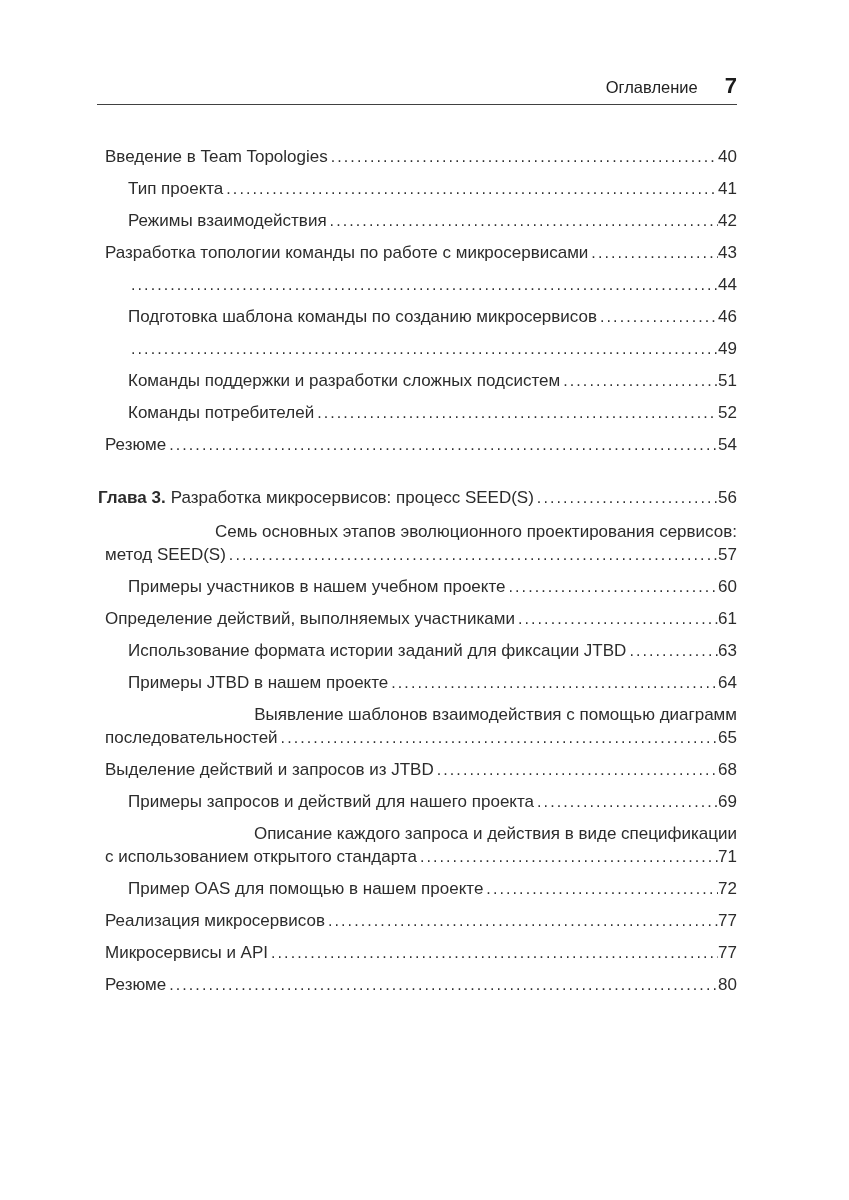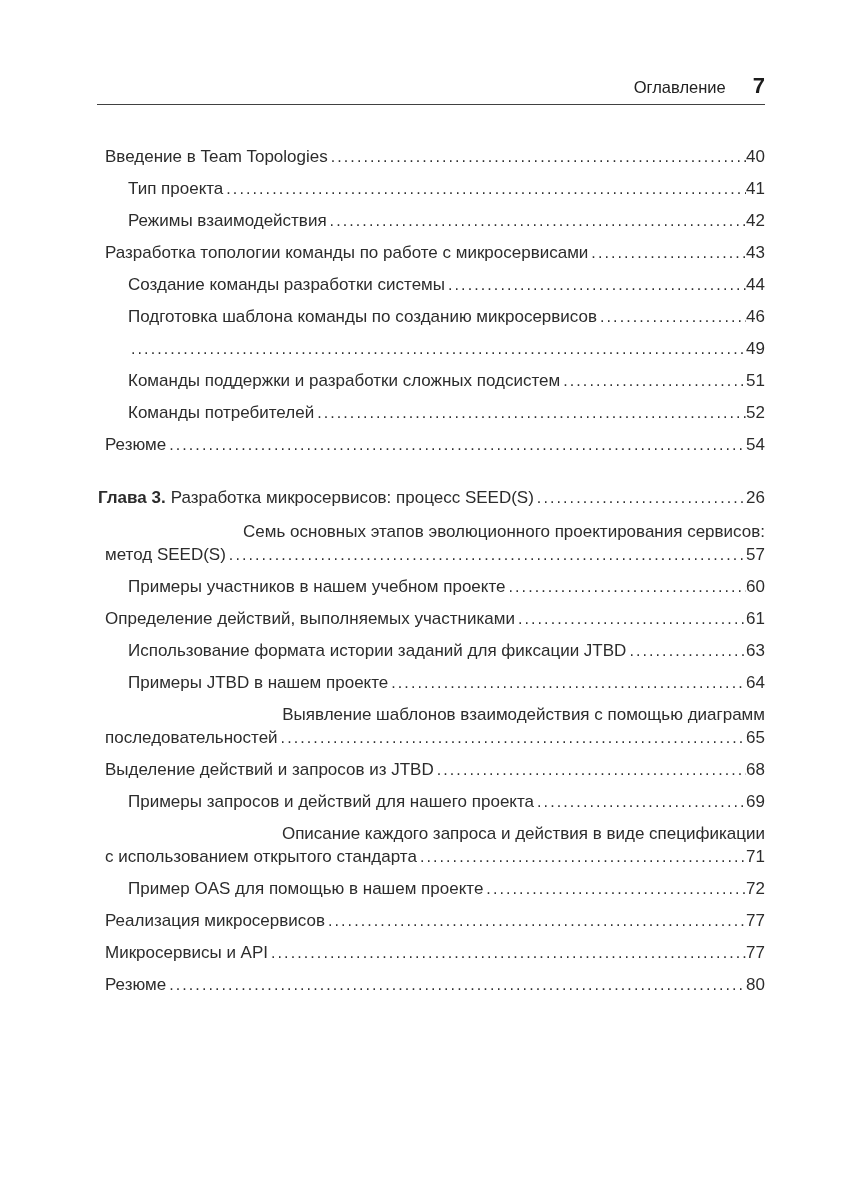--- a/index.html
+++ b/index.html
@@ -6,21 +6,21 @@
     margin: 0;
     padding: 0;
     background: #ffffff;
   }
   .page {
     position: relative;
     width: 849px;
     height: 1200px;
     background: #ffffff;
     box-sizing: border-box;
-    padding: 0 84px 0 97px;
+    padding: 0 112px 0 97px;
     overflow: hidden;
     font-family: "Liberation Sans", sans-serif;
     color: #2c2c2c;
   }
   
   .page-header {
     display: flex;
     justify-content: flex-end;
     align-items: baseline;
     padding-top: 75px;
@@ -129,21 +129,20 @@
         </div>
         <div class="toc-entry level-1">
           <div class="entry-line">
             <span class="entry-title">Разработка топологии команды по работе с микросервисами</span>
             <span class="dots"></span>
             <span class="entry-page">43</span>
           </div>
         </div>
         <div class="toc-entry level-2">
           <div class="entry-line">
-            <span class="entry-title">Создание команды разработки системы</span>
             <span class="dots"></span>
             <span class="entry-page">44</span>
           </div>
         </div>
         <div class="toc-entry level-2">
           <div class="entry-line">
             <span class="entry-title">Подготовка шаблона команды по созданию микросервисов</span>
             <span class="dots"></span>
             <span class="entry-page">46</span>
           </div>
@@ -175,21 +174,21 @@
             <span class="entry-page">54</span>
           </div>
         </div>
       </section>
       <section class="toc-section">
         <div class="toc-entry level-0">
           <div class="entry-line">
             <span class="chapter-prefix">Глава 3.</span>
             <span class="entry-title">Разработка микросервисов: процесс SEED(S)</span>
             <span class="dots"></span>
-            <span class="entry-page">26</span>
+            <span class="entry-page">56</span>
           </div>
         </div>
         <div class="toc-entry level-1">
           <div class="entry-preline">Семь основных этапов эволюционного проектирования сервисов:</div>
           <div class="entry-line">
             <span class="entry-title">метод SEED(S)</span>
             <span class="dots"></span>
             <span class="entry-page">57</span>
           </div>
         </div>

